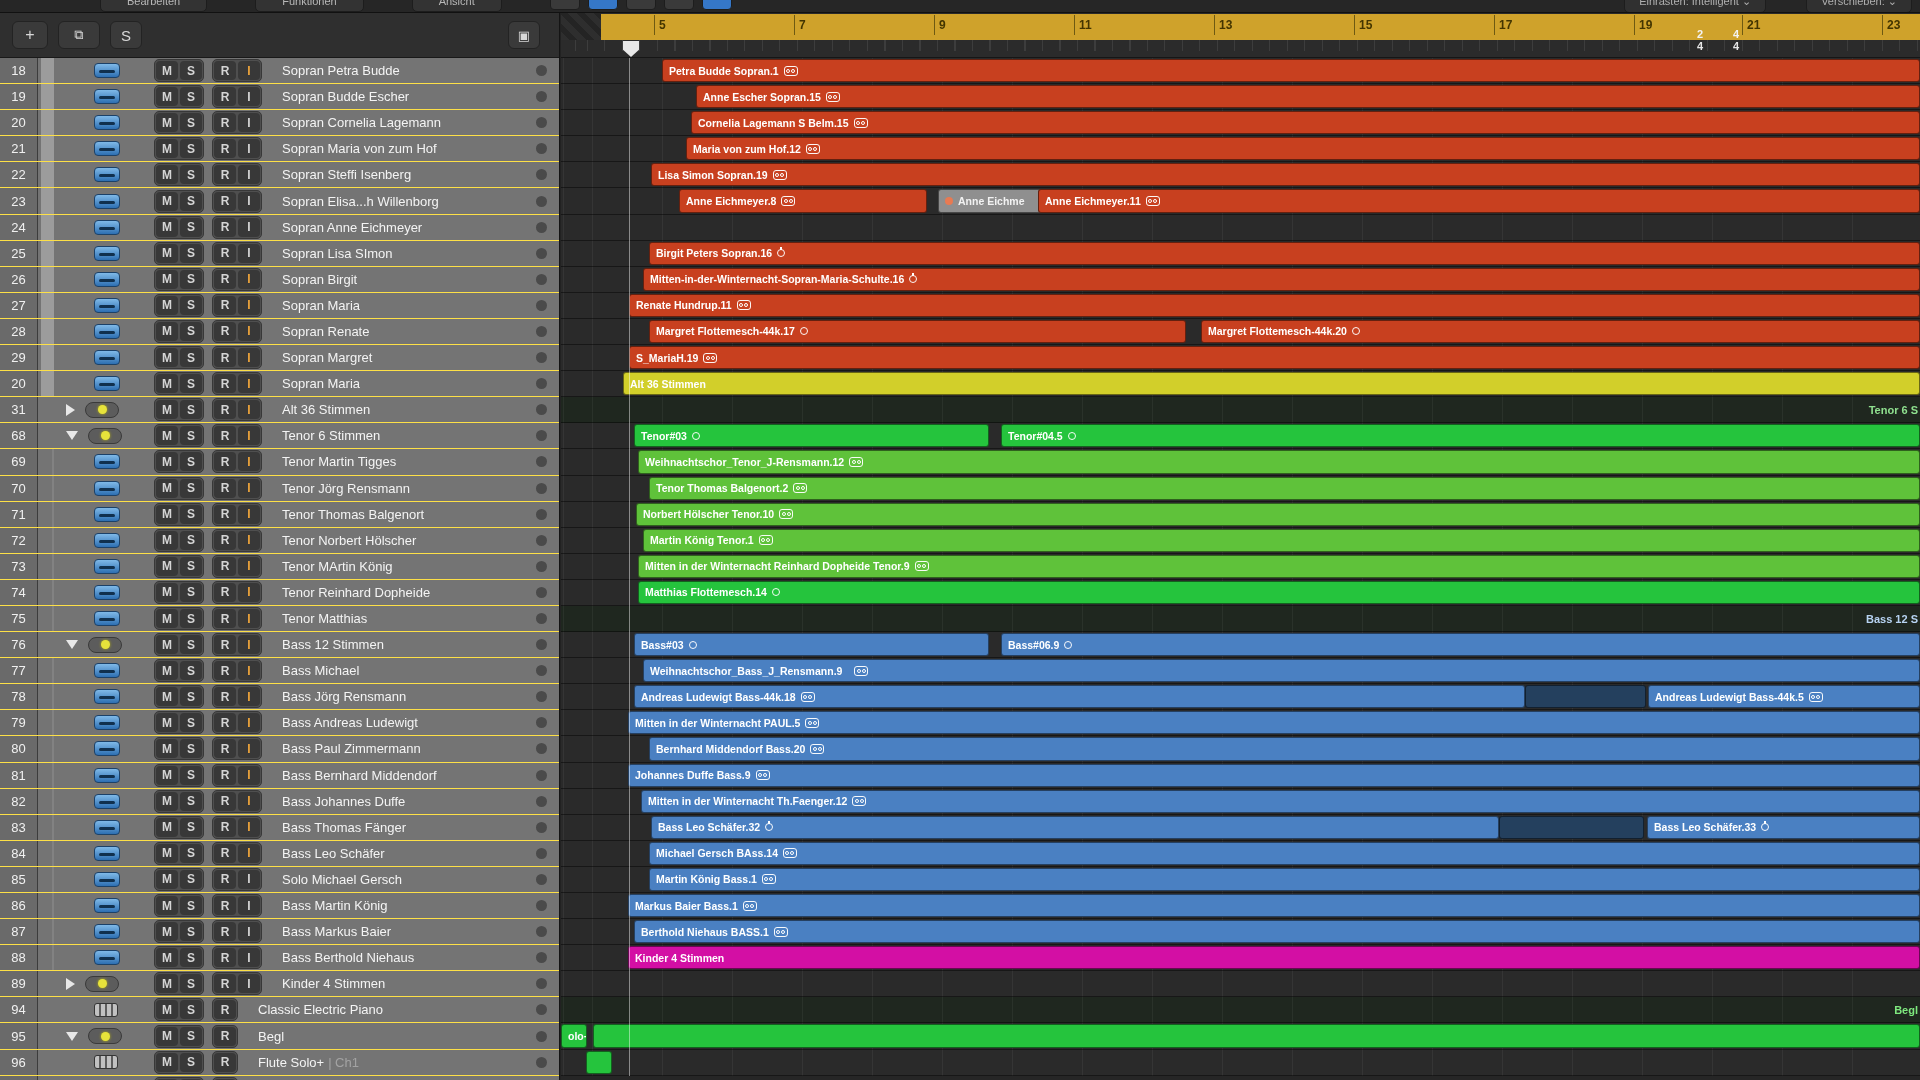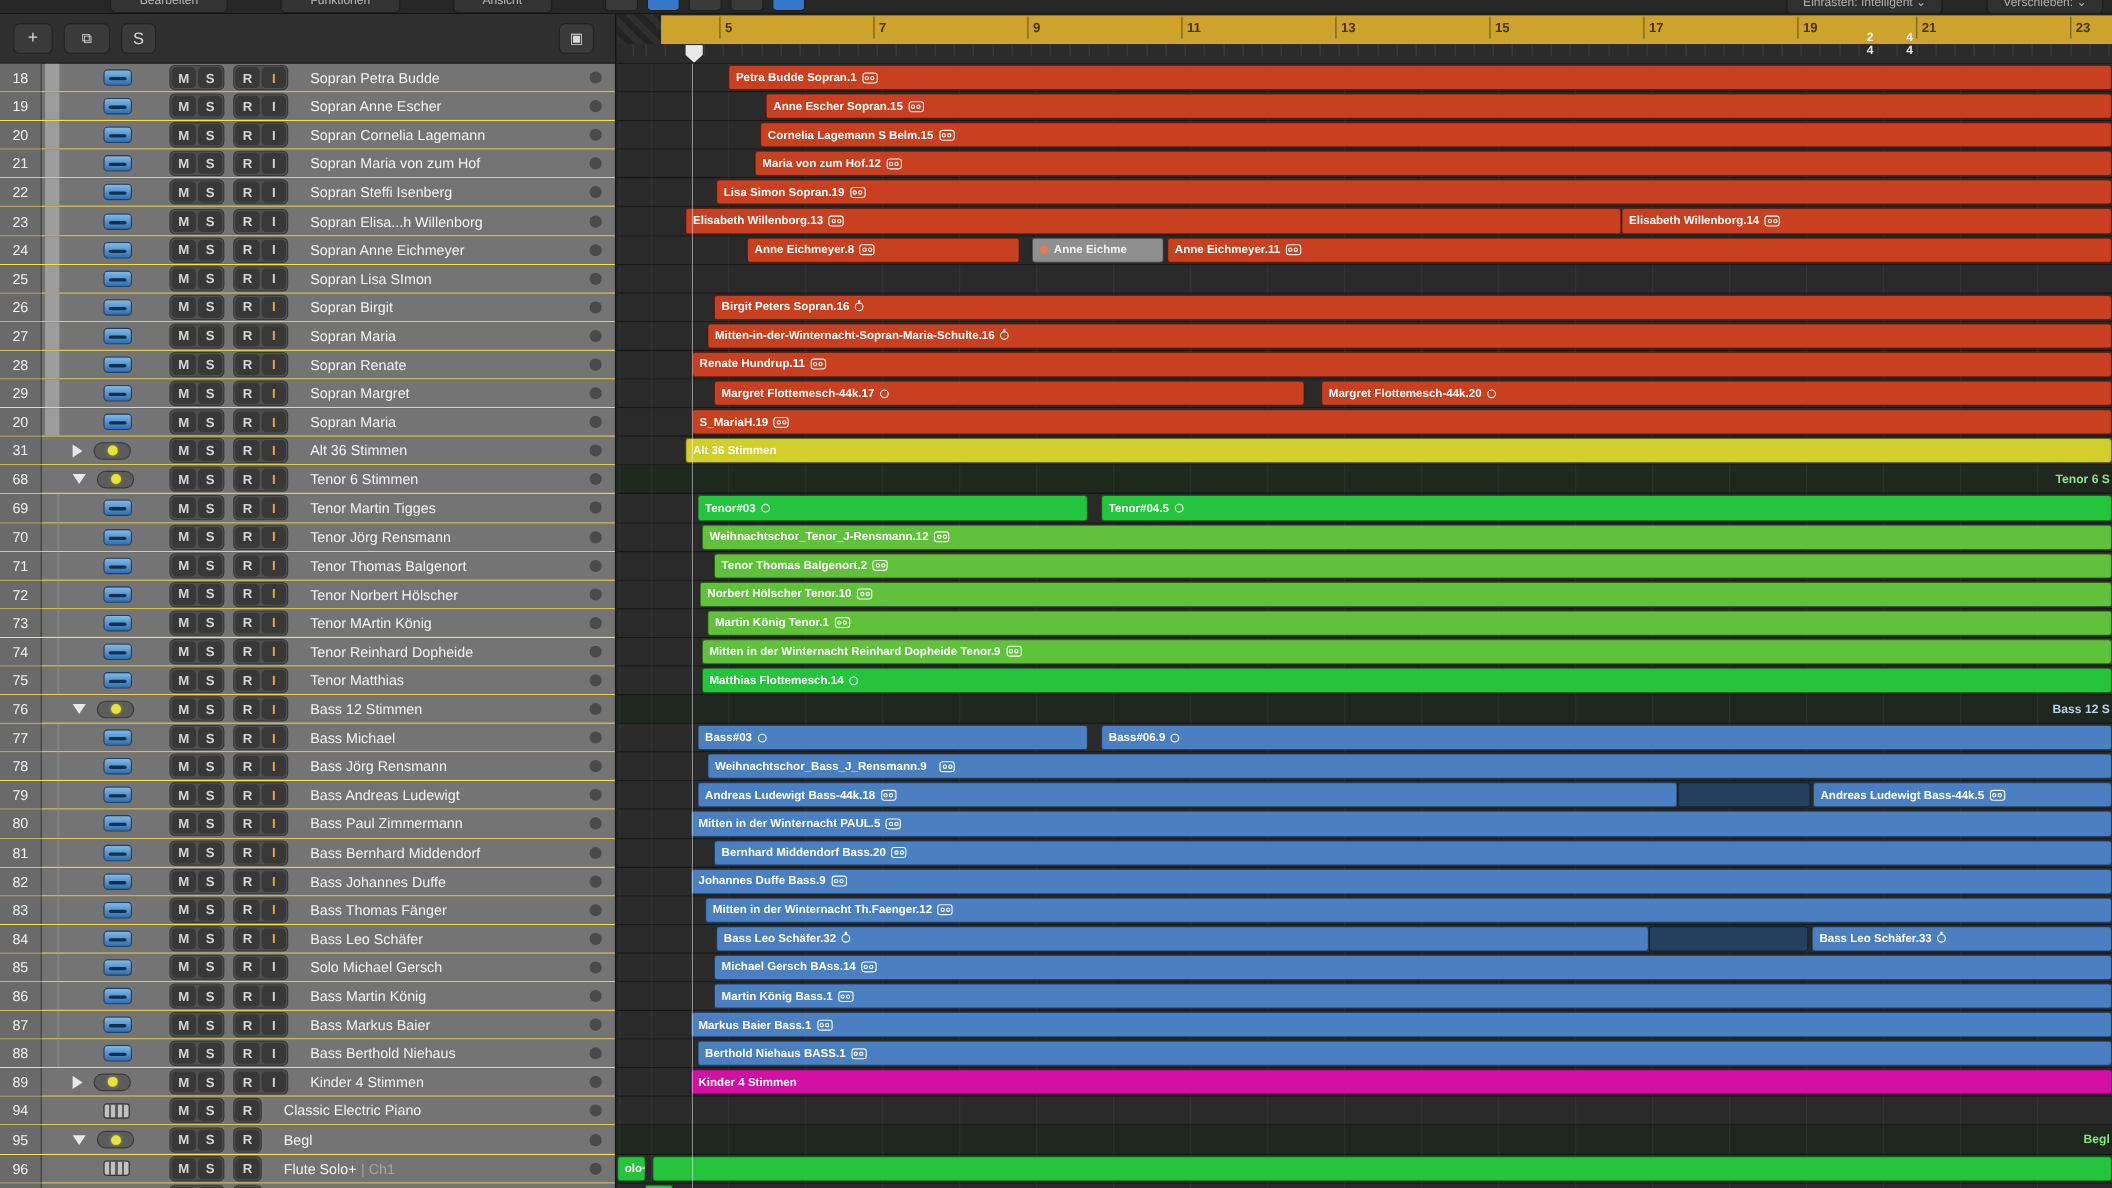--- a/index.html
+++ b/index.html
@@ -131,21 +131,21 @@
             <div class="audio-ico"></div>
           </div>
           <div class="grp">
             <div class="tbtn">M</div>
             <div class="tbtn">S</div>
           </div>
           <div class="grp">
             <div class="tbtn">R</div>
             <div class="tbtn">I</div>
           </div>
-          <div class="tname">Sopran Anne Escher</div>
+          <div class="tname">Sopran Budde Escher</div>
           <div class="tdot"></div>
         </div>
         <div class="trow">
           <div class="num">20</div>
           <div class="stripcol">
             <div class="strip-on"></div>
           </div>
           <div class="iconarea">
             <div class="audio-ico"></div>
           </div>
@@ -928,48 +928,32 @@
         <div class="arow">
           <div class="region" style="left: 90px; right: 0px; background: rgb(200, 64, 31);">
             <span>Lisa Simon Sopran.19</span>
             <span class="ic-badge">
               <i></i>
               <i></i>
             </span>
           </div>
         </div>
         <div class="arow">
-          <div class="region" style="left: 62px; width: 851px; background: rgb(200, 64, 31);">
-            <span>Elisabeth Willenborg.13</span>
-            <span class="ic-badge">
-              <i></i>
-              <i></i>
-            </span>
-          </div>
-          <div class="region" style="left: 913px; right: 0px; background: rgb(200, 64, 31);">
-            <span>Elisabeth Willenborg.14</span>
-            <span class="ic-badge">
-              <i></i>
-              <i></i>
-            </span>
-          </div>
-        </div>
-        <div class="arow">
           <div class="region" style="left: 118px; width: 248px; background: rgb(200, 64, 31);">
             <span>Anne Eichmeyer.8</span>
             <span class="ic-badge">
               <i></i>
               <i></i>
             </span>
           </div>
           <div class="region" style="left: 377px; width: 120px; background: rgb(143, 143, 143); color: rgb(242, 242, 242);">
             <span class="gdot"></span>
             <span>Anne Eichme</span>
           </div>
-          <div class="region" style="left: 500px; right: 0px; background: rgb(200, 64, 31);">
+          <div class="region" style="left: 477px; right: 0px; background: rgb(200, 64, 31);">
             <span>Anne Eichmeyer.11</span>
             <span class="ic-badge">
               <i></i>
               <i></i>
             </span>
           </div>
         </div>
         <div class="arow"></div>
         <div class="arow">
           <div class="region" style="left: 88px; right: 0px; background: rgb(200, 64, 31);">

